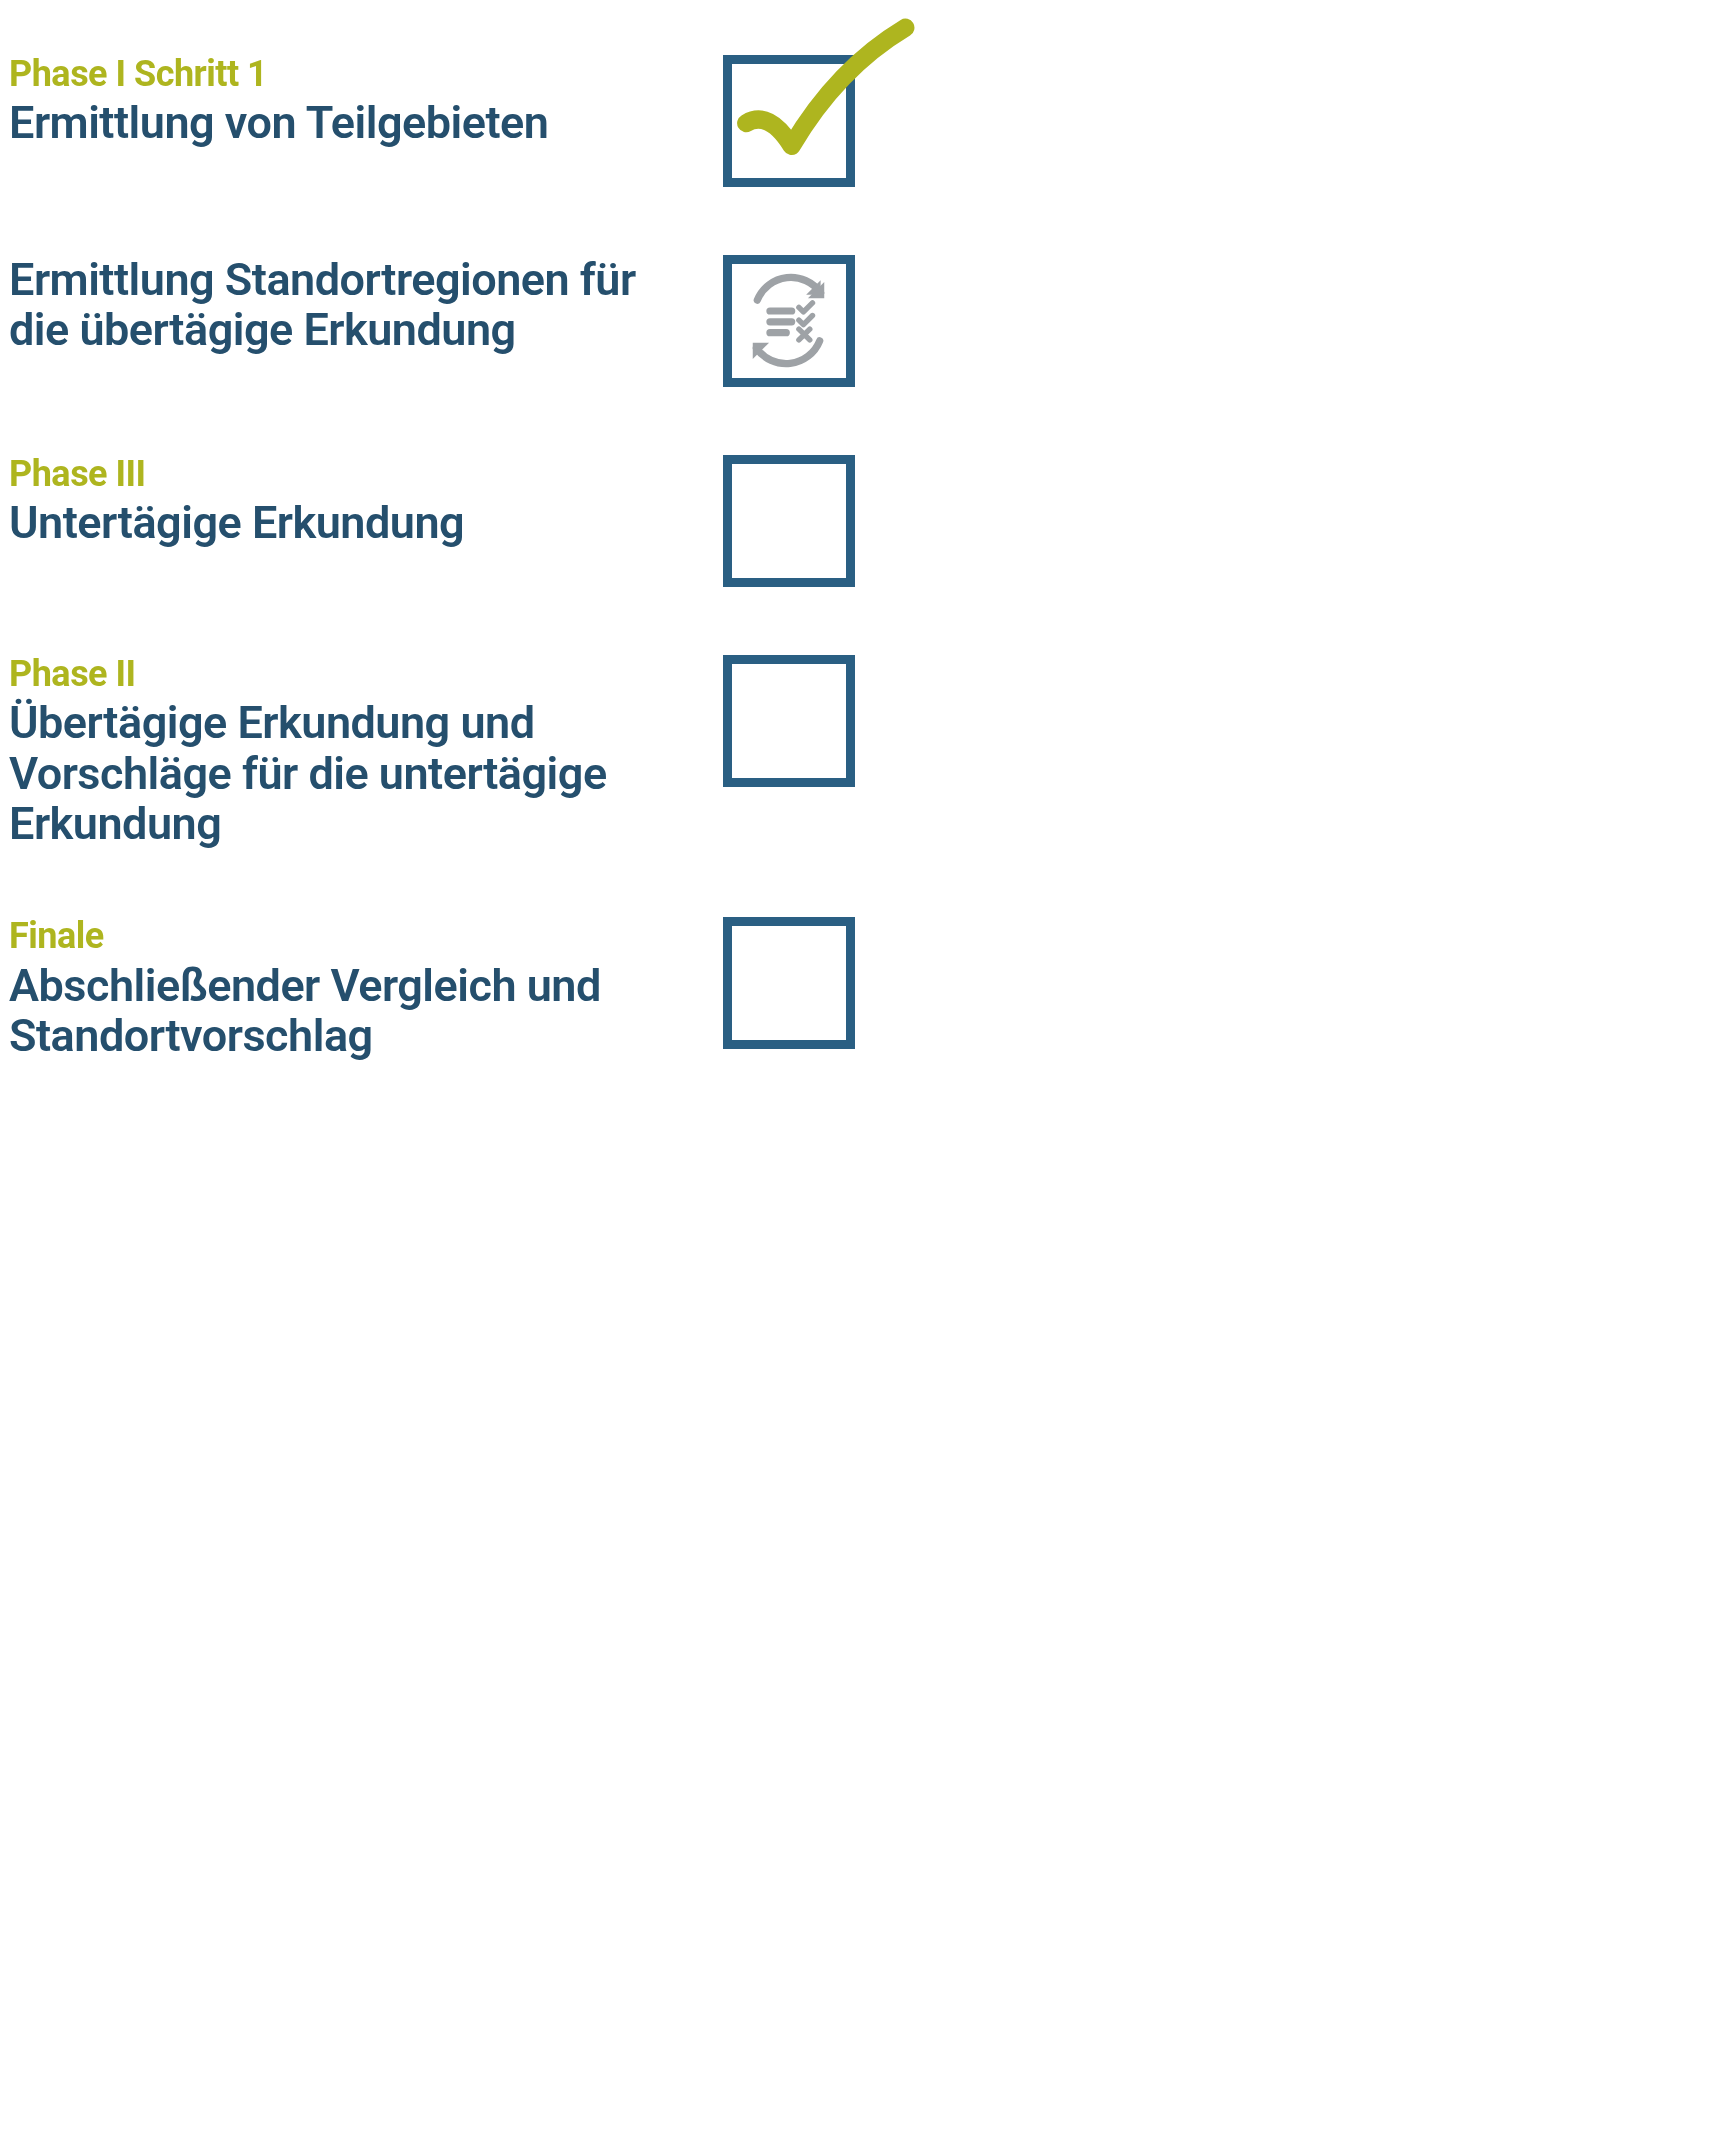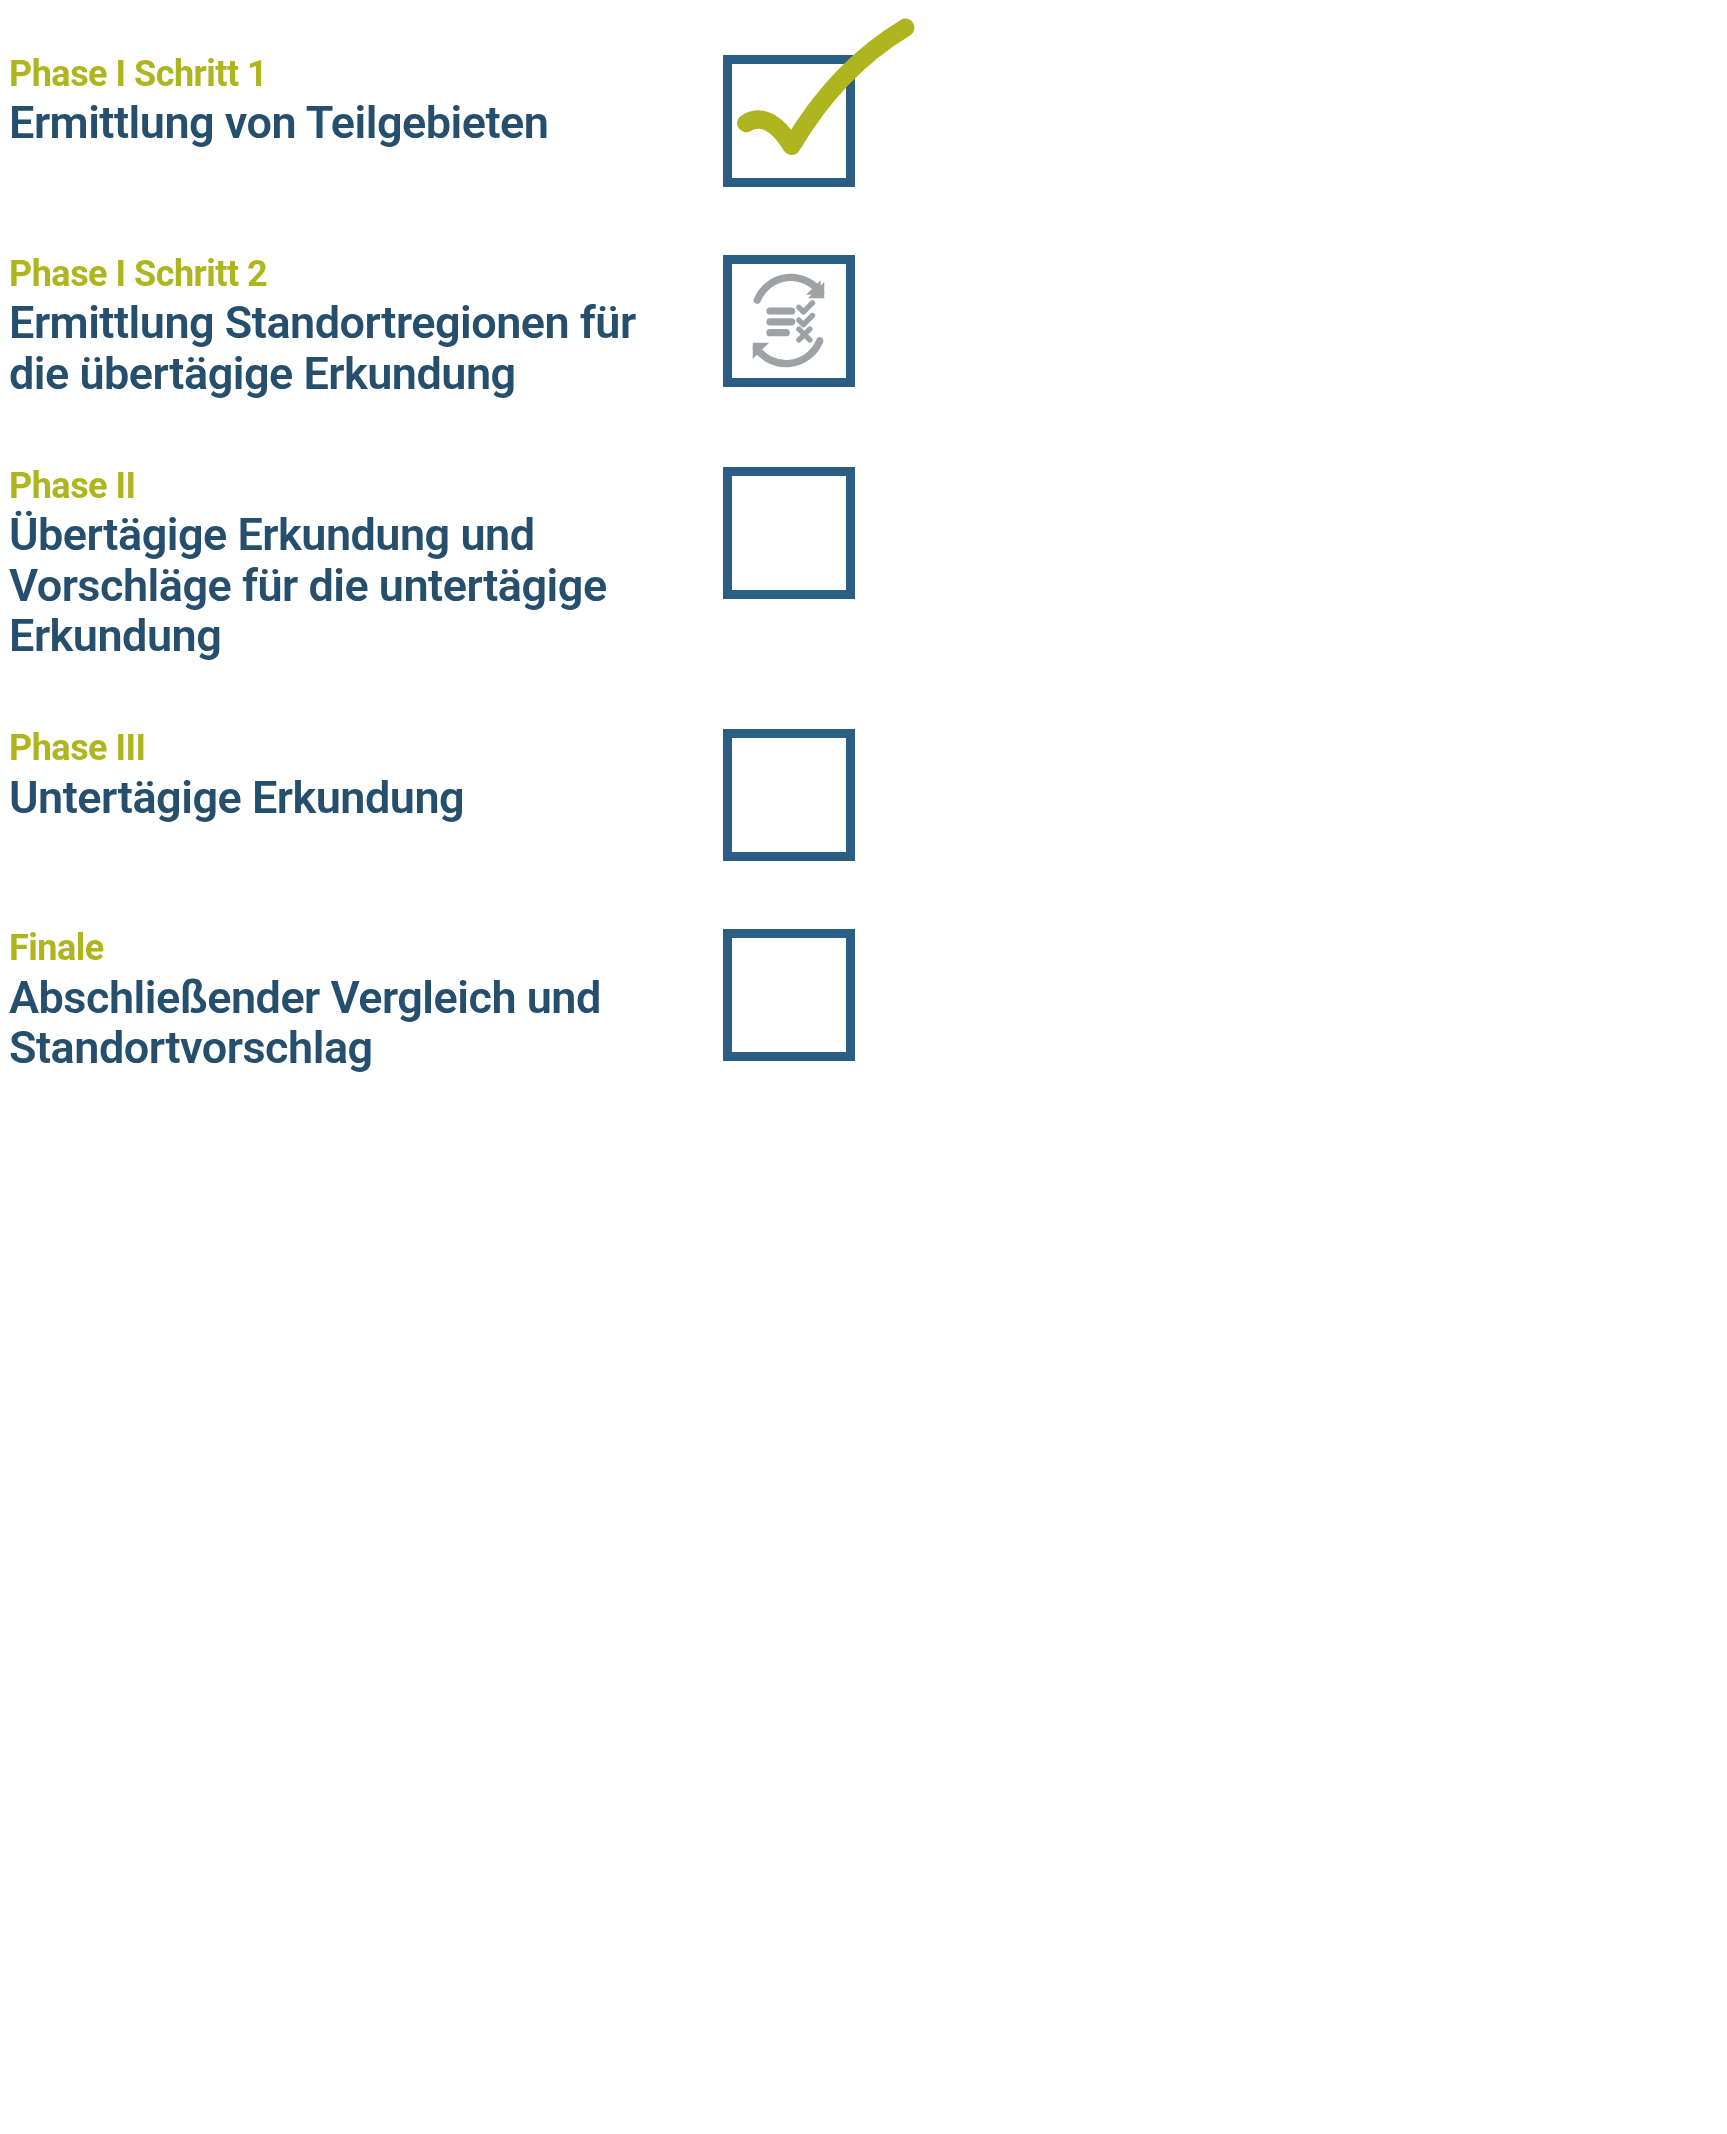--- a/index.html
+++ b/index.html
@@ -81,21 +81,20 @@
       <div class="checkbox">
         <svg class="checkmark-svg" viewBox="0 0 210 200">
           <path d="M 20 120 Q 45 105 70 145 Q 120 60 195 15" stroke="#aeb51f" stroke-width="20" fill="none" stroke-linecap="round" stroke-linejoin="round"></path>
         </svg>
       </div>
     </div>
   </div>
 
   <div class="row">
     <div class="text-block">
-      <div class="phase-label">Phase I Schritt 2</div>
       <div class="phase-desc">Ermittlung Standortregionen für die übertägige Erkundung</div>
     </div>
     <div class="checkbox-cell">
       <div class="checkbox">
         <svg class="inprogress-svg" viewBox="0 0 105 105">
           <g stroke="#9ea2a6" stroke-width="8" fill="none" stroke-linecap="round" stroke-linejoin="round">
 
             <path d="M 18 30 A 40 40 0 0 1 88 22"></path>
             <path d="M 88 8 L 88 24 L 72 24" fill="#9ea2a6" stroke="none"></path>
             <polygon points="92,10 92,28 74,28" fill="#9ea2a6" stroke="none"></polygon>
@@ -113,32 +112,32 @@
 
             <path d="M 64 62 l 12 12 M 76 62 l -12 12" stroke-width="6"></path>
           </g>
         </svg>
       </div>
     </div>
   </div>
 
   <div class="row">
     <div class="text-block">
-      <div class="phase-label">Phase II</div>
-      <div class="phase-desc">Übertägige Erkundung und Vorschläge für die untertägige Erkundung</div>
+      <div class="phase-label">Phase III</div>
+      <div class="phase-desc">Untertägige Erkundung</div>
     </div>
     <div class="checkbox-cell">
       <div class="checkbox"></div>
     </div>
   </div>
 
   <div class="row">
     <div class="text-block">
-      <div class="phase-label">Phase III</div>
-      <div class="phase-desc">Untertägige Erkundung</div>
+      <div class="phase-label">Phase II</div>
+      <div class="phase-desc">Übertägige Erkundung und Vorschläge für die untertägige Erkundung</div>
     </div>
     <div class="checkbox-cell">
       <div class="checkbox"></div>
     </div>
   </div>
 
   <div class="row">
     <div class="text-block">
       <div class="phase-label">Finale</div>
       <div class="phase-desc">Abschließender Vergleich und Standortvorschlag</div>

